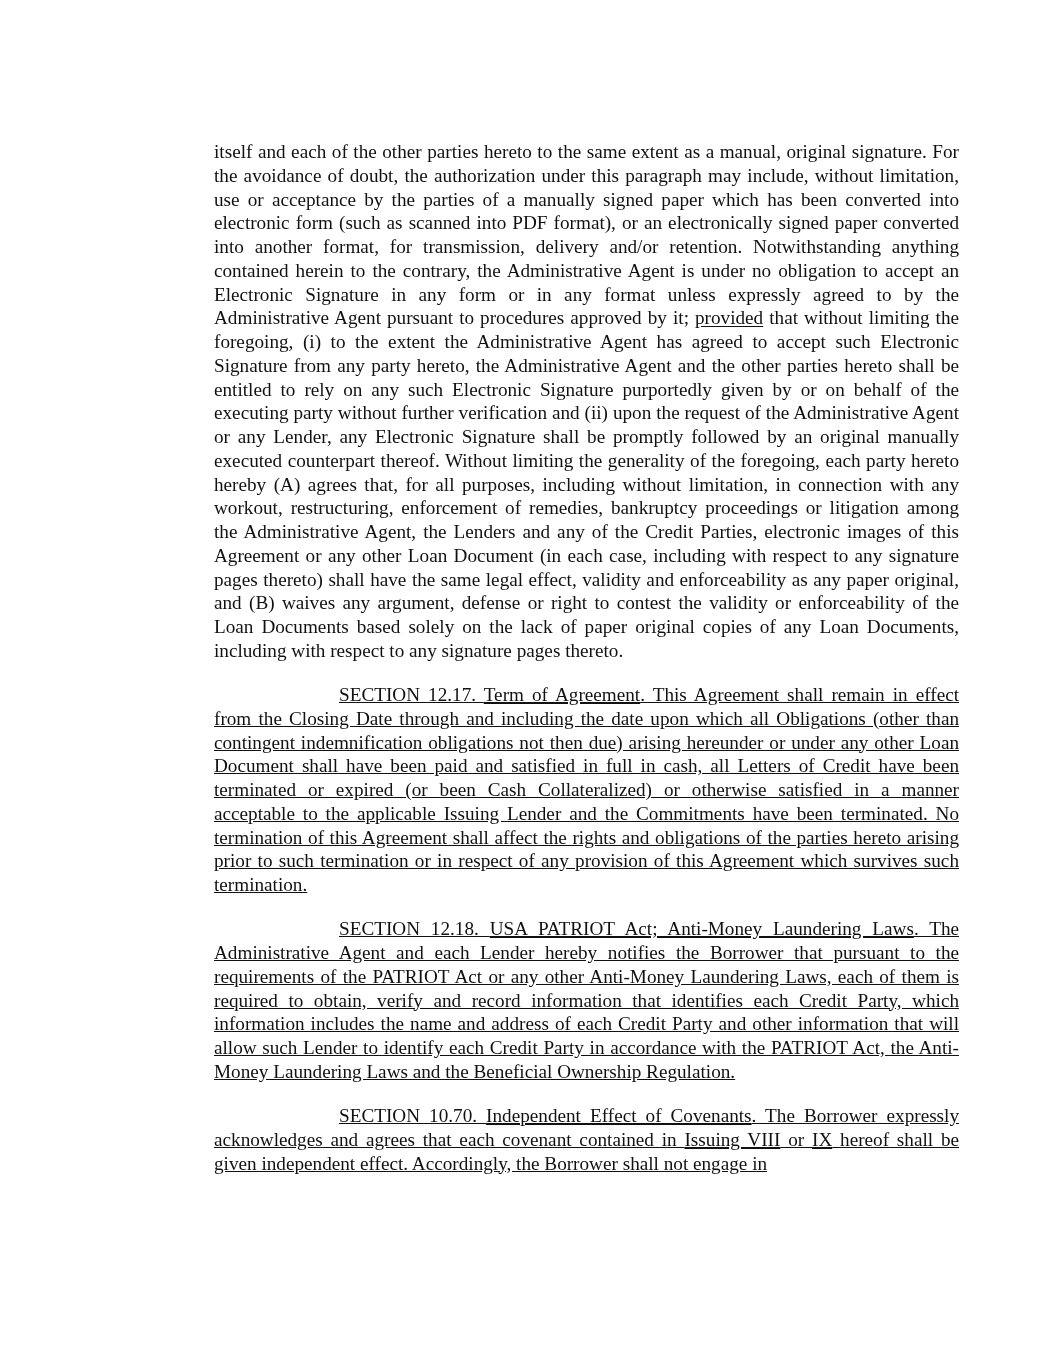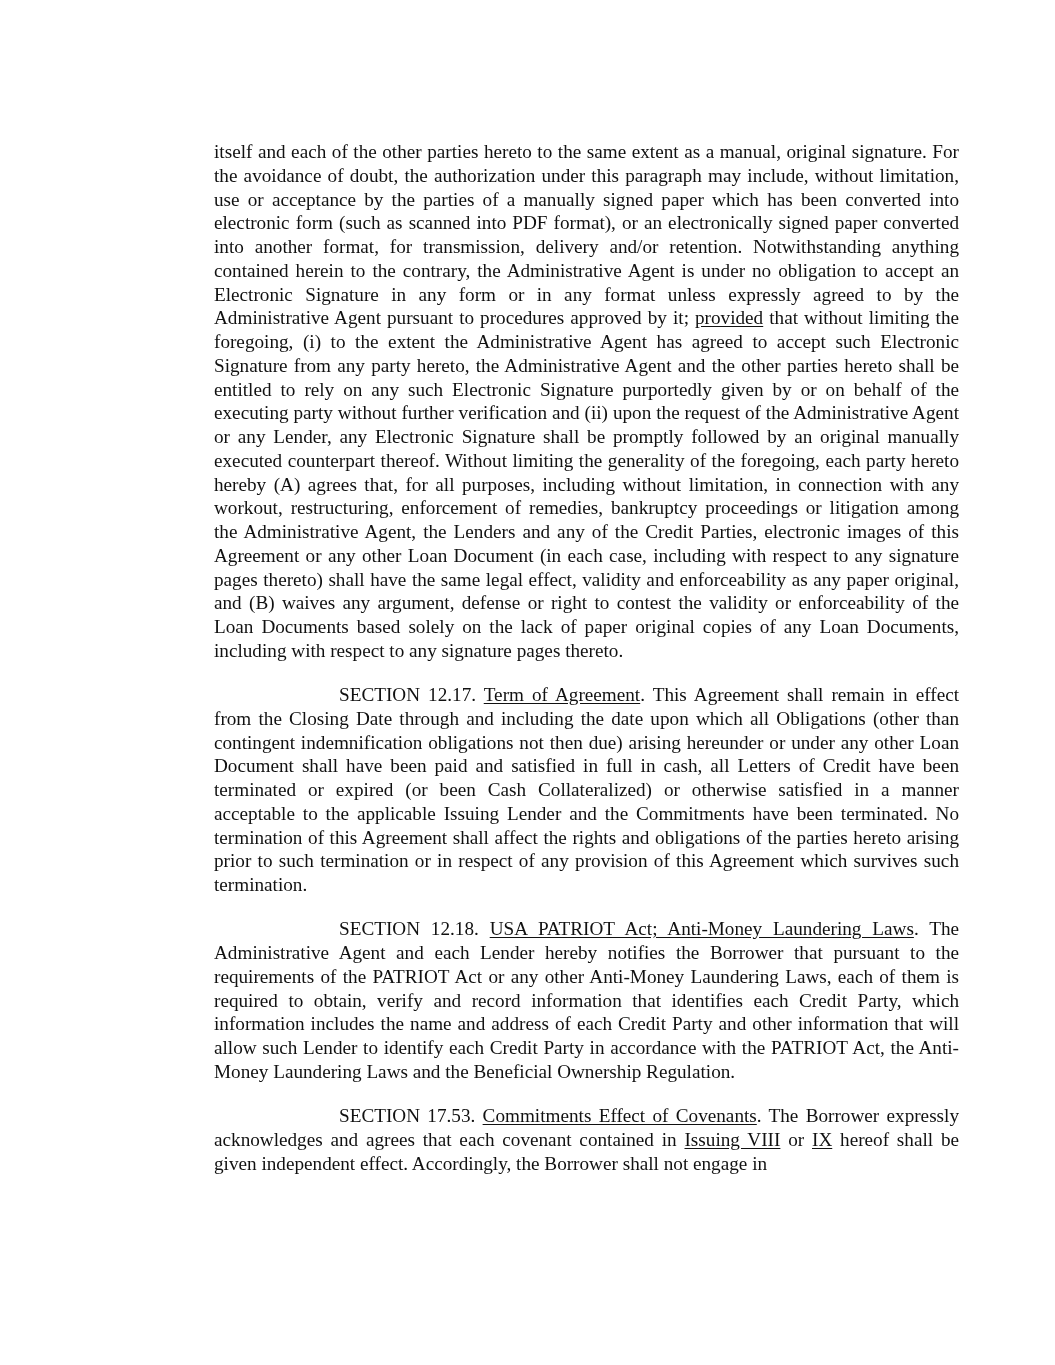--- a/index.html
+++ b/index.html
@@ -23,20 +23,21 @@
       line-height: 23.75px;
       color: #111111;
       text-align: justify;
       margin-left: 28px;
     }
     .para {
       margin: 0 0 20.5px 0;
     }
     .indent {
       text-indent: 125px;
+      text-decoration: underline;
     }
     .u {
       text-decoration: underline;
       text-underline-offset: 2px;
     }
   </style>
 </head>
 <body>
 
 <div class="page">
@@ -47,16 +48,16 @@
 
   <p class="para indent">
     <span>SECTION 12.17.  </span><span class="u">Term of Agreement</span><span>.  This Agreement shall remain in effect from the Closing Date through and including the date upon which all Obligations (other than contingent indemnification obligations not then due) arising hereunder or under any other Loan Document shall have been paid and satisfied in full in cash, all Letters of Credit have been terminated or expired (or been Cash Collateralized) or otherwise satisfied in a manner acceptable to the applicable Issuing Lender and the Commitments have been terminated.  No termination of this Agreement shall affect the rights and obligations of the parties hereto arising prior to such termination or in respect of any provision of this Agreement which survives such termination.</span>
   </p>
 
   <p class="para indent">
     <span>SECTION 12.18.  </span><span class="u">USA PATRIOT Act; Anti-Money Laundering Laws</span><span>. The Administrative Agent and each Lender hereby notifies the Borrower that pursuant to the requirements of the PATRIOT Act or any other Anti-Money Laundering Laws, each of them is required to obtain, verify and record information that identifies each Credit Party, which information includes the name and address of each Credit Party and other information that will allow such Lender to identify each Credit Party in accordance with the PATRIOT Act, the Anti-Money Laundering Laws and the Beneficial Ownership Regulation.</span>
   </p>
 
   <p class="para indent">
-    <span>SECTION 17.53.  </span><span class="u">Commitments Effect of Covenants</span><span>.   The Borrower expressly acknowledges and agrees that each covenant contained in </span><span class="u">Issuing VIII</span><span> or </span><span class="u">IX</span><span> hereof shall be given independent effect.  Accordingly, the Borrower shall not engage in</span>
+    <span>SECTION 10.70.  </span><span class="u">Independent Effect of Covenants</span><span>.   The Borrower expressly acknowledges and agrees that each covenant contained in </span><span class="u">Issuing VIII</span><span> or </span><span class="u">IX</span><span> hereof shall be given independent effect.  Accordingly, the Borrower shall not engage in</span>
   </p>
 
 </div>
 
 </body></html>

